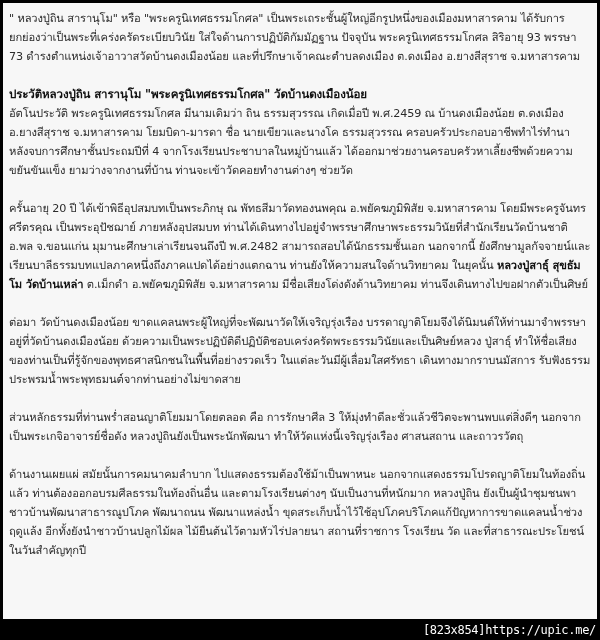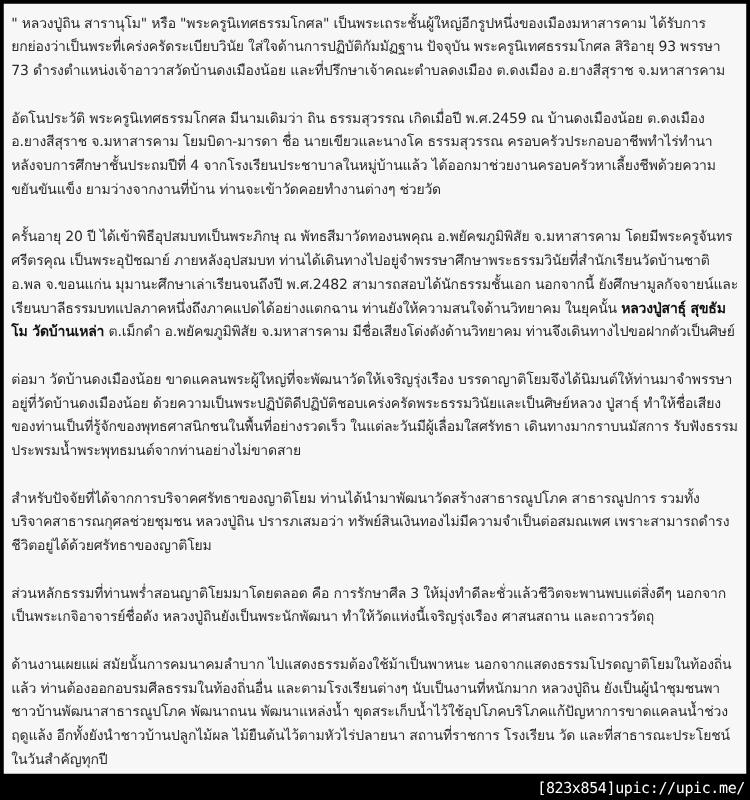--- a/index.html
+++ b/index.html
@@ -42,27 +42,27 @@
     line-height: 18px;
     letter-spacing: -0.3px;
   }
 </style>
 </head>
 <body>
 
 <div class="frame">
   <p class="para">" หลวงปู่ถิน สารานุโม" หรือ "พระครูนิเทศธรรมโกศล" เป็นพระเถระชั้นผู้ใหญ่อีกรูปหนึ่งของเมืองมหาสารคาม ได้รับการยกย่องว่าเป็นพระที่เคร่งครัดระเบียบวินัย ใส่ใจด้านการปฏิบัติกัมมัฏฐาน ปัจจุบัน พระครูนิเทศธรรมโกศล สิริอายุ 93 พรรษา 73 ดำรงตำแหน่งเจ้าอาวาสวัดบ้านดงเมืองน้อย และที่ปรึกษาเจ้าคณะตำบลดงเมือง ต.ดงเมือง อ.ยางสีสุราช จ.มหาสารคาม</p>
 
+  <p class="heading">ประวัติหลวงปู่ถิน สารานุโม "พระครูนิเทศธรรมโกศล" วัดบ้านดงเมืองน้อย</p>
   <p class="para">อัตโนประวัติ พระครูนิเทศธรรมโกศล มีนามเดิมว่า ถิน ธรรมสุวรรณ เกิดเมื่อปี พ.ศ.2459 ณ บ้านดงเมืองน้อย ต.ดงเมือง อ.ยางสีสุราช จ.มหาสารคาม โยมบิดา-มารดา ชื่อ นายเขียวและนางโค ธรรมสุวรรณ ครอบครัวประกอบอาชีพทำไร่ทำนา หลังจบการศึกษาชั้นประถมปีที่ 4 จากโรงเรียนประชาบาลในหมู่บ้านแล้ว ได้ออกมาช่วยงานครอบครัวหาเลี้ยงชีพด้วยความขยันขันแข็ง ยามว่างจากงานที่บ้าน ท่านจะเข้าวัดคอยทำงานต่างๆ ช่วยวัด</p>
 
   <p class="para"><span>ครั้นอายุ 20 ปี ได้เข้าพิธีอุปสมบทเป็นพระภิกษุ ณ พัทธสีมาวัดทองนพคุณ อ.พยัคฆภูมิพิสัย จ.มหาสารคาม โดยมีพระครูจันทรศรีตรคุณ เป็นพระอุปัชฌาย์ ภายหลังอุปสมบท ท่านได้เดินทางไปอยู่จำพรรษาศึกษาพระธรรมวินัยที่สำนักเรียนวัดบ้านชาติ อ.พล จ.ขอนแก่น มุมานะศึกษาเล่าเรียนจนถึงปี พ.ศ.2482 สามารถสอบได้นักธรรมชั้นเอก นอกจากนี้ ยังศึกษามูลกัจจายน์และเรียนบาลีธรรมบทแปลภาคหนึ่งถึงภาคแปดได้อย่างแตกฉาน ท่านยังให้ความสนใจด้านวิทยาคม ในยุคนั้น </span><b class="inline-bold">หลวงปู่สาธุ์ สุขธัมโม วัดบ้านเหล่า</b><span> ต.เม็กดำ อ.พยัคฆภูมิพิสัย จ.มหาสารคาม มีชื่อเสียงโด่งดังด้านวิทยาคม ท่านจึงเดินทางไปขอฝากตัวเป็นศิษย์</span></p>
 
   <p class="para">ต่อมา วัดบ้านดงเมืองน้อย ขาดแคลนพระผู้ใหญ่ที่จะพัฒนาวัดให้เจริญรุ่งเรือง บรรดาญาติโยมจึงได้นิมนต์ให้ท่านมาจำพรรษาอยู่ที่วัดบ้านดงเมืองน้อย ด้วยความเป็นพระปฏิบัติดีปฏิบัติชอบเคร่งครัดพระธรรมวินัยและเป็นศิษย์หลวง ปู่สาธุ์ ทำให้ชื่อเสียงของท่านเป็นที่รู้จักของพุทธศาสนิกชนในพื้นที่อย่างรวดเร็ว ในแต่ละวันมีผู้เลื่อมใสศรัทธา เดินทางมากราบนมัสการ รับฟังธรรม ประพรมน้ำพระพุทธมนต์จากท่านอย่างไม่ขาดสาย</p>
 
-  <p class="para">สำหรับปัจจัยที่ได้จากการบริจาคศรัทธาของญาติโยม ท่านได้นำมาพัฒนาวัดสร้างสาธารณูปโภค สาธารณูปการ รวมทั้งบริจาคสาธารณกุศลช่วยชุมชน หลวงปู่ถิน ปรารภเสมอว่า ทรัพย์สินเงินทองไม่มีความจำเป็นต่อสมณเพศ เพราะสามารถดำรงชีวิตอยู่ได้ด้วยศรัทธาของญาติโยม</p>
 
   <p class="para">ส่วนหลักธรรมที่ท่านพร่ำสอนญาติโยมมาโดยตลอด คือ การรักษาศีล 3 ให้มุ่งทำดีละชั่วแล้วชีวิตจะพานพบแต่สิ่งดีๆ นอกจากเป็นพระเกจิอาจารย์ชื่อดัง หลวงปู่ถินยังเป็นพระนักพัฒนา ทำให้วัดแห่งนี้เจริญรุ่งเรือง ศาสนสถาน และถาวรวัตถุ</p>
 
   <p class="para">ด้านงานเผยแผ่ สมัยนั้นการคมนาคมลำบาก ไปแสดงธรรมต้องใช้ม้าเป็นพาหนะ นอกจากแสดงธรรมโปรดญาติโยมในท้องถิ่นแล้ว ท่านต้องออกอบรมศีลธรรมในท้องถิ่นอื่น และตามโรงเรียนต่างๆ นับเป็นงานที่หนักมาก หลวงปู่ถิน ยังเป็นผู้นำชุมชนพาชาวบ้านพัฒนาสาธารณูปโภค พัฒนาถนน พัฒนาแหล่งน้ำ ขุดสระเก็บน้ำไว้ใช้อุปโภคบริโภคแก้ปัญหาการขาดแคลนน้ำช่วงฤดูแล้ง อีกทั้งยังนำชาวบ้านปลูกไม้ผล ไม้ยืนต้นไว้ตามหัวไร่ปลายนา สถานที่ราชการ โรงเรียน วัด และที่สาธารณะประโยชน์ ในวันสำคัญทุกปี</p>
 
 </div>
 
-<div class="watermark">[823x854]upic://upic.me/</div>
+<div class="watermark">[823x854]https://upic.me/</div>
 
 </body></html>

